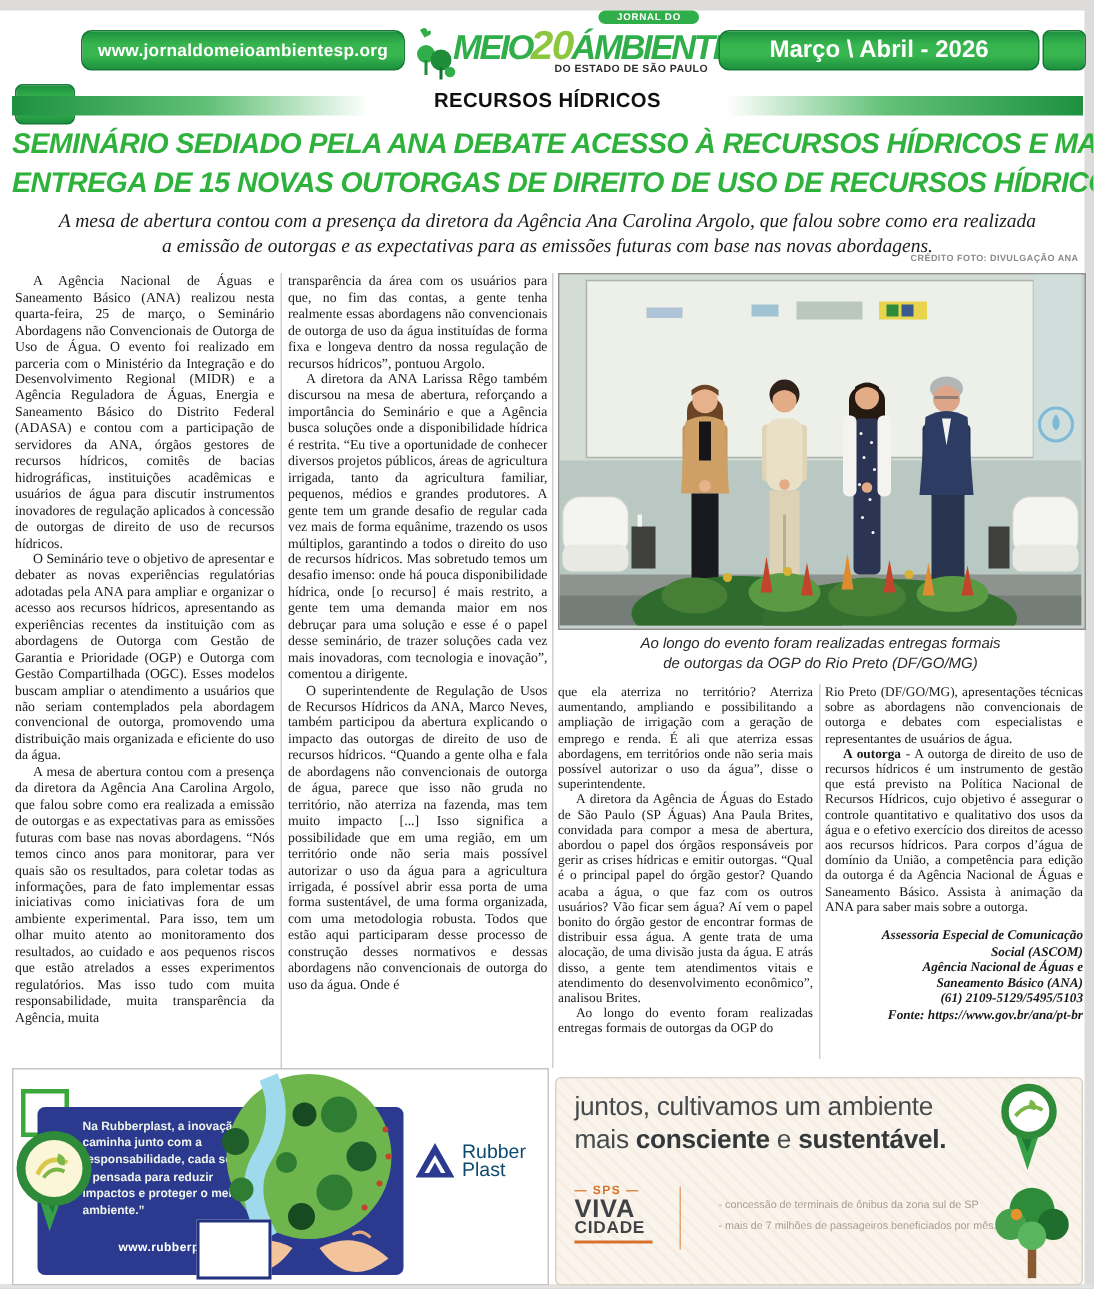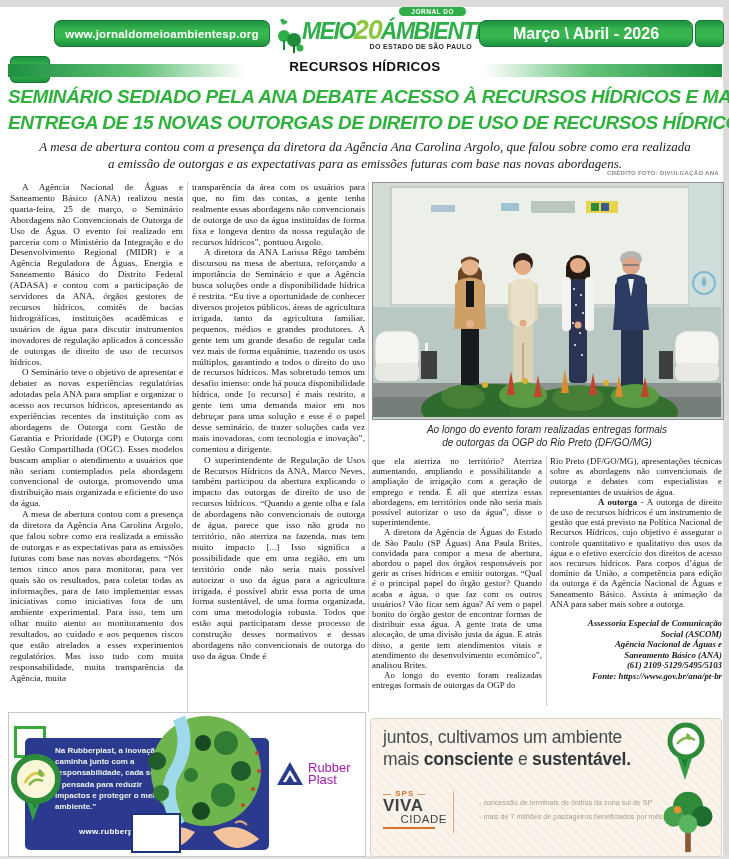--- a/index.html
+++ b/index.html
@@ -50,51 +50,51 @@
   .c34{font-size:8.9px;line-height:10.2px;}
   .col1{left:10px;top:182px;width:173px;height:530px;}
   .col2{left:192px;top:182px;width:173px;height:530px;}
   .col3{left:372px;top:456px;width:170px;height:258px;}
   .col4{left:550px;top:456px;width:172px;height:258px;}
   .vline{position:absolute;width:1px;background:#cfcfcf;}
   .v1{left:187px;top:182px;height:530px;}
   .v2{left:368px;top:182px;height:530px;}
   .v3{left:546px;top:456px;height:250px;}
 
-  .lead-bold{font-weight:bold;margin-left:36px;}
+  .lead-bold{font-weight:bold;}
   .sig{margin-top:9px;text-align:right;font-style:italic;font-weight:bold;font-size:8.8px;line-height:10.6px;}
 
   
   .photo{position:absolute;left:372px;top:182px;width:350px;height:236px;border:1px solid #8f8f8f;background:#c7d2cc;}
   .caption{position:absolute;left:372px;top:423px;width:350px;text-align:center;font-style:italic;
            font-size:10px;line-height:13px;color:#2a2a2a;}
 
   
   .ad-left{position:absolute;left:8px;top:712px;width:358px;height:145px;background:#fff;border:1px solid #c6c6c6;box-sizing:border-box;}
   .deco-square{position:absolute;left:5px;top:13px;width:26px;height:26px;border:3px solid #3aa83a;}
   .blue-box{position:absolute;left:16px;top:25px;width:244px;height:112px;background:#2b3a8f;border-radius:5px;}
   .ad-quote{position:absolute;left:46px;top:32px;width:122px;font-size:8px;font-weight:bold;
             line-height:11.2px;color:#eef4ea;z-index:2;}
   .seal-left{position:absolute;left:0;top:40px;z-index:3;}
   .globe{position:absolute;left:122px;top:0;z-index:2;}
   .brand{position:absolute;left:268px;top:48px;display:flex;align-items:center;gap:5px;z-index:1;}
-  .brand-name{font-size:13px;line-height:12.5px;color:#a21caf;font-weight:500;}
+  .brand-name{font-size:13px;line-height:12.5px;color:#0c4a6e;font-weight:500;}
   .rp-url{position:absolute;left:22px;top:114px;color:#fff;font-weight:bold;font-size:8px;letter-spacing:.3px;z-index:3;padding-left:48px;}
   .qr{position:absolute;left:122px;top:100px;width:46px;height:36px;background:#fff;border:2px solid #20317e;z-index:3;}
 
   .ad-right{position:absolute;left:370px;top:718px;width:352px;height:139px;background:#faf4ec;
             border:1px solid #d8d2c6;border-radius:4px;box-sizing:border-box;
             background-image:repeating-linear-gradient(45deg,rgba(205,180,140,.10) 0 2px,transparent 2px 7px);}
   .sps-head{position:absolute;left:12px;top:7px;font-size:17.5px;line-height:22px;color:#454b4d;letter-spacing:-.2px;}
   .sps-head b{color:#33383a;}
   .seal-right{position:absolute;left:294px;top:3px;}
   .sps-logo{position:absolute;left:12px;top:70px;width:64px;}
   .sps-top{font-size:8px;font-weight:bold;color:#d8722a;letter-spacing:1px;}
   .sps-viva{font-size:17px;line-height:15px;font-weight:800;color:#3f4345;letter-spacing:.5px;}
-  .sps-cidade{font-size:11.5px;line-height:12px;font-weight:400;color:#3f4345;letter-spacing:.5px;text-align:right;}
+  .sps-cidade{font-size:11.5px;line-height:12px;font-weight:700;color:#3f4345;letter-spacing:.5px;}
   .sps-underline{width:52px;height:2px;background:#d8722a;margin-top:2px;}
   .sps-div{position:absolute;left:82px;top:72px;width:1px;height:42px;background:#d8722a;opacity:.6;}
   .sps-bullets{position:absolute;left:108px;top:77px;font-size:7.2px;line-height:13.5px;color:#a59e92;}
   .sps-bottom{position:absolute;left:0;top:115px;width:292px;display:flex;justify-content:center;gap:24px;
               font-weight:bold;font-size:9.5px;color:#3d3d3b;}
   .tree{position:absolute;right:4px;bottom:2px;}
 </style>
 </head>
 <body>
 

